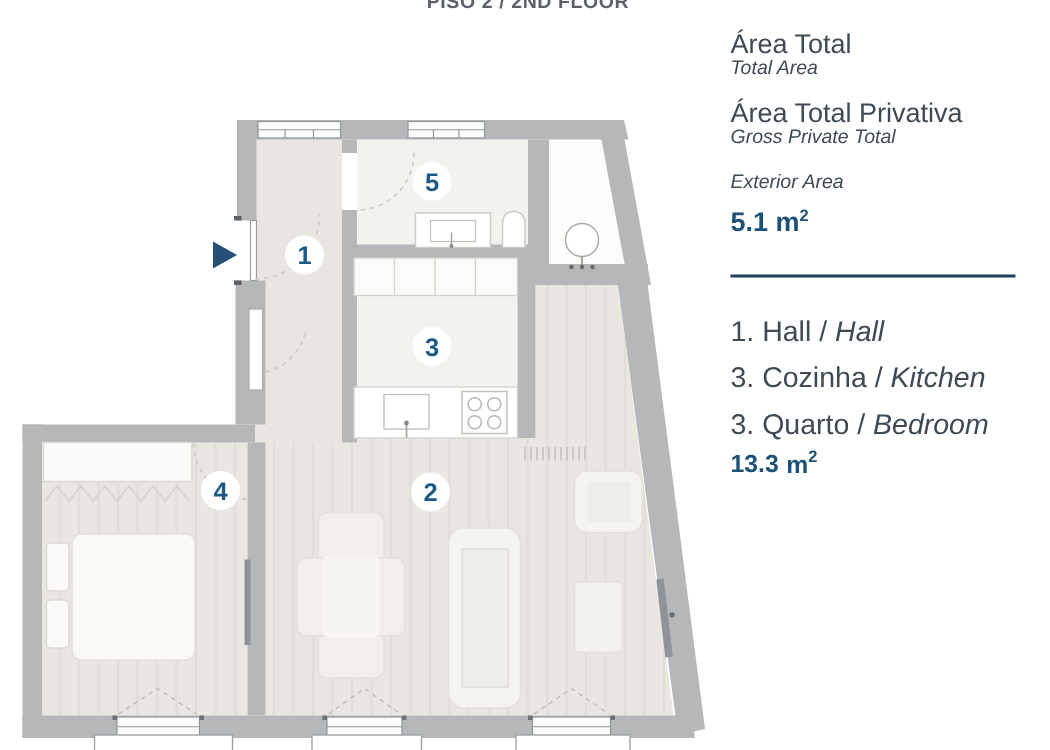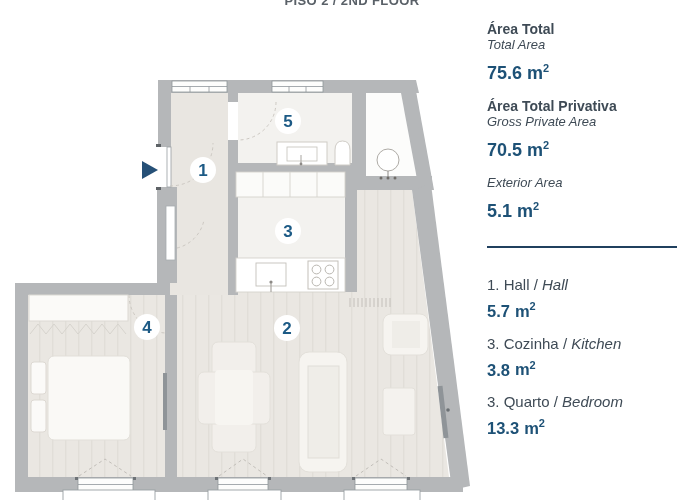--- a/index.html
+++ b/index.html
@@ -12,29 +12,29 @@
     position:absolute;top:-7px;left:252px;width:200px;text-align:center;
     font-size:13px;font-weight:700;letter-spacing:.4px;color:#5a6168;white-space:nowrap;
   }
   
   .plan-wrap{position:absolute;top:0;left:0;width:470px;height:500px;}
   .plan-wrap svg{display:block;}
   .room-num{font-family:"Liberation Sans",sans-serif;font-size:17px;font-weight:700;fill:#1c5a85;}
   
   .panel{position:absolute;left:487px;top:21px;width:200px;color:#3e4a55;}
   .s-item{margin-bottom:14px;}
-  .s-item .pt{font-size:14px;line-height:16px;font-weight:bold;}
+  .s-item .pt{font-size:18px;line-height:16px;}
   .s-item .en{font-size:13px;line-height:16px;font-style:italic;}
   .s-item .val{margin-top:4px;font-size:18px;font-weight:700;color:#1d5176;line-height:22px;}
   .val .u{margin-left:5px;}
   .val sup{font-size:11px;position:relative;top:0px;vertical-align:super;}
   .divider{border:none;border-top:2px solid #20405e;margin:24px 0 0 0;width:190px;}
   .rooms{margin-top:29px;}
   .r-item{margin-bottom:15px;}
-  .r-item .lbl{font-size:15px;line-height:16px;}
+  .r-item .lbl{font-size:19px;line-height:16px;}
   .r-item .lbl .en{font-style:italic;}
   .r-item .val{margin-top:3px;font-size:16.5px;font-weight:700;color:#1d5176;line-height:20px;}
 </style>
 </head>
 <body>
 
 <div class="sheet-title">PISO 2 / 2ND FLOOR</div>
 
 <div class="plan-wrap">
 <svg width="470" height="500" viewBox="0 0 470 500" xmlns="http://www.w3.org/2000/svg">
@@ -245,59 +245,47 @@
     <text class="room-num" x="147" y="333" text-anchor="middle">4</text>
   </g>
 </svg>
 </div>
 
 <div class="panel">
 
   <div class="s-item">
     <div class="pt">Área Total</div>
     <div class="en">Total Area</div>
-    <div class="val">
-      <span>75.6</span><span class="u"><span>m</span><sup>2</sup></span>
-    </div>
   </div>
 
   <div class="s-item">
     <div class="pt">Área Total Privativa</div>
-    <div class="en">Gross Private Area</div>
-    <div class="val">
-      <span>70.5</span><span class="u"><span>m</span><sup>2</sup></span>
-    </div>
+    <div class="en">Gross Private Total</div>
   </div>
 
   <div class="s-item">
     <div class="en">Exterior Area</div>
     <div class="val">
       <span>5.1</span><span class="u"><span>m</span><sup>2</sup></span>
     </div>
   </div>
 
   <hr class="divider">
 
   <div class="rooms">
 
     <div class="r-item">
       <div class="lbl"><span>1. Hall / </span><span class="en">Hall</span></div>
-      <div class="val">
-        <span>5.7</span><span class="u"><span>m</span><sup>2</sup></span>
-      </div>
     </div>
 
     <div class="r-item">
     </div>
 
     <div class="r-item">
       <div class="lbl"><span>3. Cozinha / </span><span class="en">Kitchen</span></div>
-      <div class="val">
-        <span>3.8</span><span class="u"><span>m</span><sup>2</sup></span>
-      </div>
     </div>
 
     <div class="r-item">
       <div class="lbl"><span>3. Quarto / </span><span class="en">Bedroom</span></div>
       <div class="val">
         <span>13.3</span><span class="u"><span>m</span><sup>2</sup></span>
       </div>
     </div>
 
   </div>

